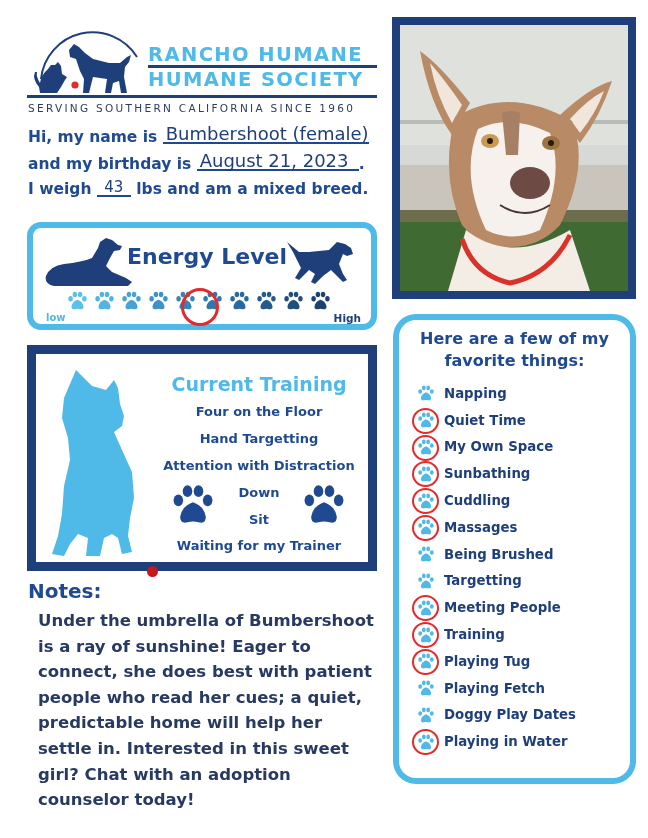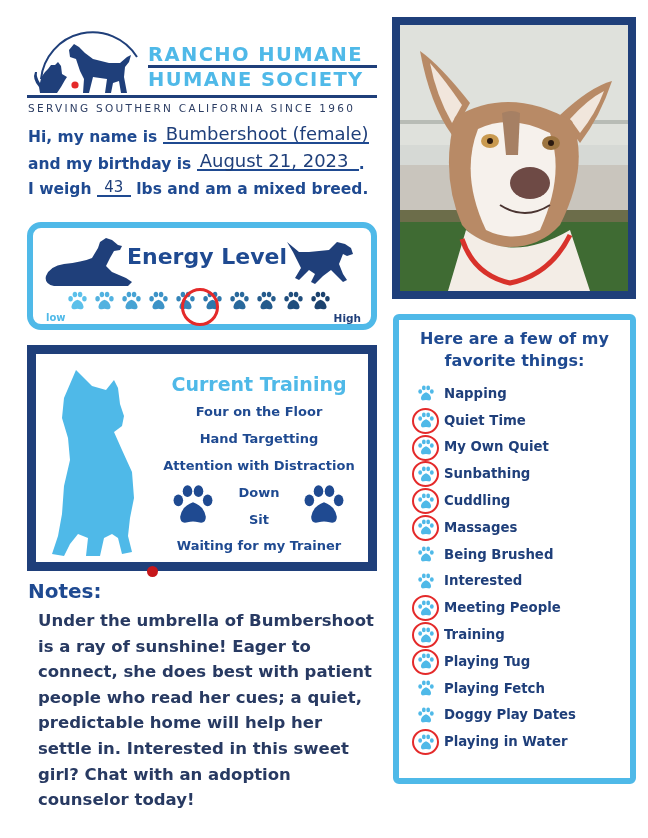--- a/index.html
+++ b/index.html
@@ -82,21 +82,21 @@
     
     .photo-frame {
       position: absolute; left: 392px; top: 17px; width: 244px; height: 282px;
       background: #1f3f7a; padding: 8px;
     }
     .photo-frame .photo { width: 228px; height: 266px; overflow: hidden; background: #d9dcd8; position: relative; }
 
     
     .favorites {
       position: absolute; left: 393px; top: 314px; width: 243px; height: 470px;
-      border: 6px solid #4fb9e8; border-radius: 6px; background: #fff;
+      border: 6px solid #4fb9e8; border-radius: 23px; background: #fff;
     }
     .favorites .heading {
       position: absolute; left: 0; right: 0; top: 8px; text-align: center;
       font-weight: bold; font-size: 16px; line-height: 22px; color: #1f4a91;
     }
     .favorites ul { list-style: none; position: absolute; left: 18px; top: 60px; }
     .favorites li { position: relative; height: 26.8px; display: flex; align-items: center; }
     .favorites li .fav-paw { width: 18px; height: 16px; margin-right: 9px; flex: none; }
     .favorites li .label { font-weight: bold; font-size: 13.3px; color: #1f3f7a; white-space: nowrap; }
     .favorites li .ring {
@@ -345,21 +345,21 @@
         <span class="ring"></span>
         <svg class="fav-paw" viewBox="0 0 24 22">
           <g fill="#4fb9e8">
             <ellipse cx="4" cy="9" rx="2.6" ry="3.2"></ellipse>
             <ellipse cx="9" cy="4" rx="2.6" ry="3.2"></ellipse>
             <ellipse cx="15" cy="4" rx="2.6" ry="3.2"></ellipse>
             <ellipse cx="20" cy="9" rx="2.6" ry="3.2"></ellipse>
             <path d="M12 10 Q18 12 19 18 Q19 22 15 21 Q12 20 9 21 Q5 22 5 18 Q6 12 12 10Z"></path>
           </g>
         </svg>
-        <span class="label">My Own Quiet</span>
+        <span class="label">My Own Space</span>
       </li>
     <li>
         <span class="ring"></span>
         <svg class="fav-paw" viewBox="0 0 24 22">
           <g fill="#4fb9e8">
             <ellipse cx="4" cy="9" rx="2.6" ry="3.2"></ellipse>
             <ellipse cx="9" cy="4" rx="2.6" ry="3.2"></ellipse>
             <ellipse cx="15" cy="4" rx="2.6" ry="3.2"></ellipse>
             <ellipse cx="20" cy="9" rx="2.6" ry="3.2"></ellipse>
             <path d="M12 10 Q18 12 19 18 Q19 22 15 21 Q12 20 9 21 Q5 22 5 18 Q6 12 12 10Z"></path>
@@ -408,21 +408,21 @@
     <li>
         <svg class="fav-paw" viewBox="0 0 24 22">
           <g fill="#4fb9e8">
             <ellipse cx="4" cy="9" rx="2.6" ry="3.2"></ellipse>
             <ellipse cx="9" cy="4" rx="2.6" ry="3.2"></ellipse>
             <ellipse cx="15" cy="4" rx="2.6" ry="3.2"></ellipse>
             <ellipse cx="20" cy="9" rx="2.6" ry="3.2"></ellipse>
             <path d="M12 10 Q18 12 19 18 Q19 22 15 21 Q12 20 9 21 Q5 22 5 18 Q6 12 12 10Z"></path>
           </g>
         </svg>
-        <span class="label">Interested</span>
+        <span class="label">Targetting</span>
       </li>
     <li>
         <span class="ring"></span>
         <svg class="fav-paw" viewBox="0 0 24 22">
           <g fill="#4fb9e8">
             <ellipse cx="4" cy="9" rx="2.6" ry="3.2"></ellipse>
             <ellipse cx="9" cy="4" rx="2.6" ry="3.2"></ellipse>
             <ellipse cx="15" cy="4" rx="2.6" ry="3.2"></ellipse>
             <ellipse cx="20" cy="9" rx="2.6" ry="3.2"></ellipse>
             <path d="M12 10 Q18 12 19 18 Q19 22 15 21 Q12 20 9 21 Q5 22 5 18 Q6 12 12 10Z"></path>

